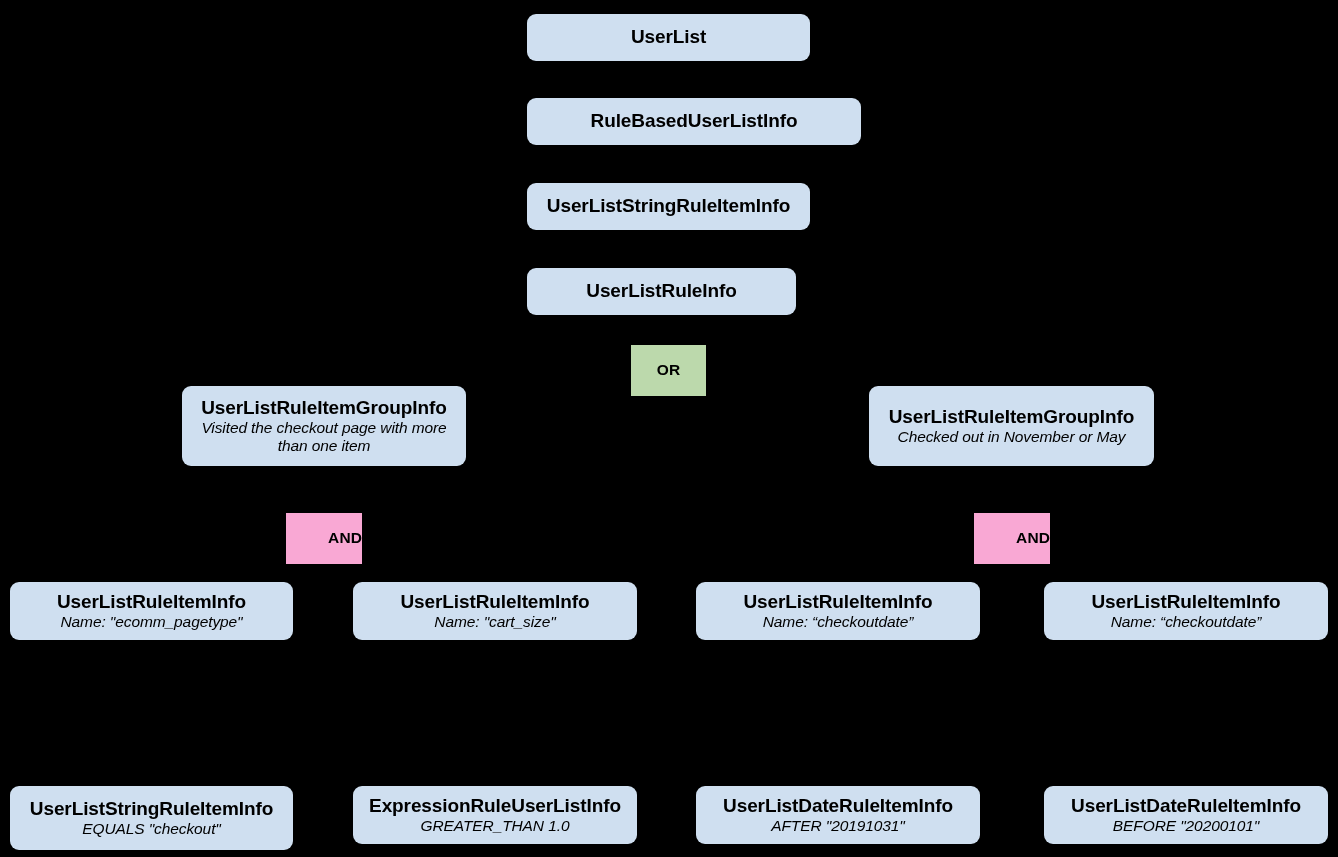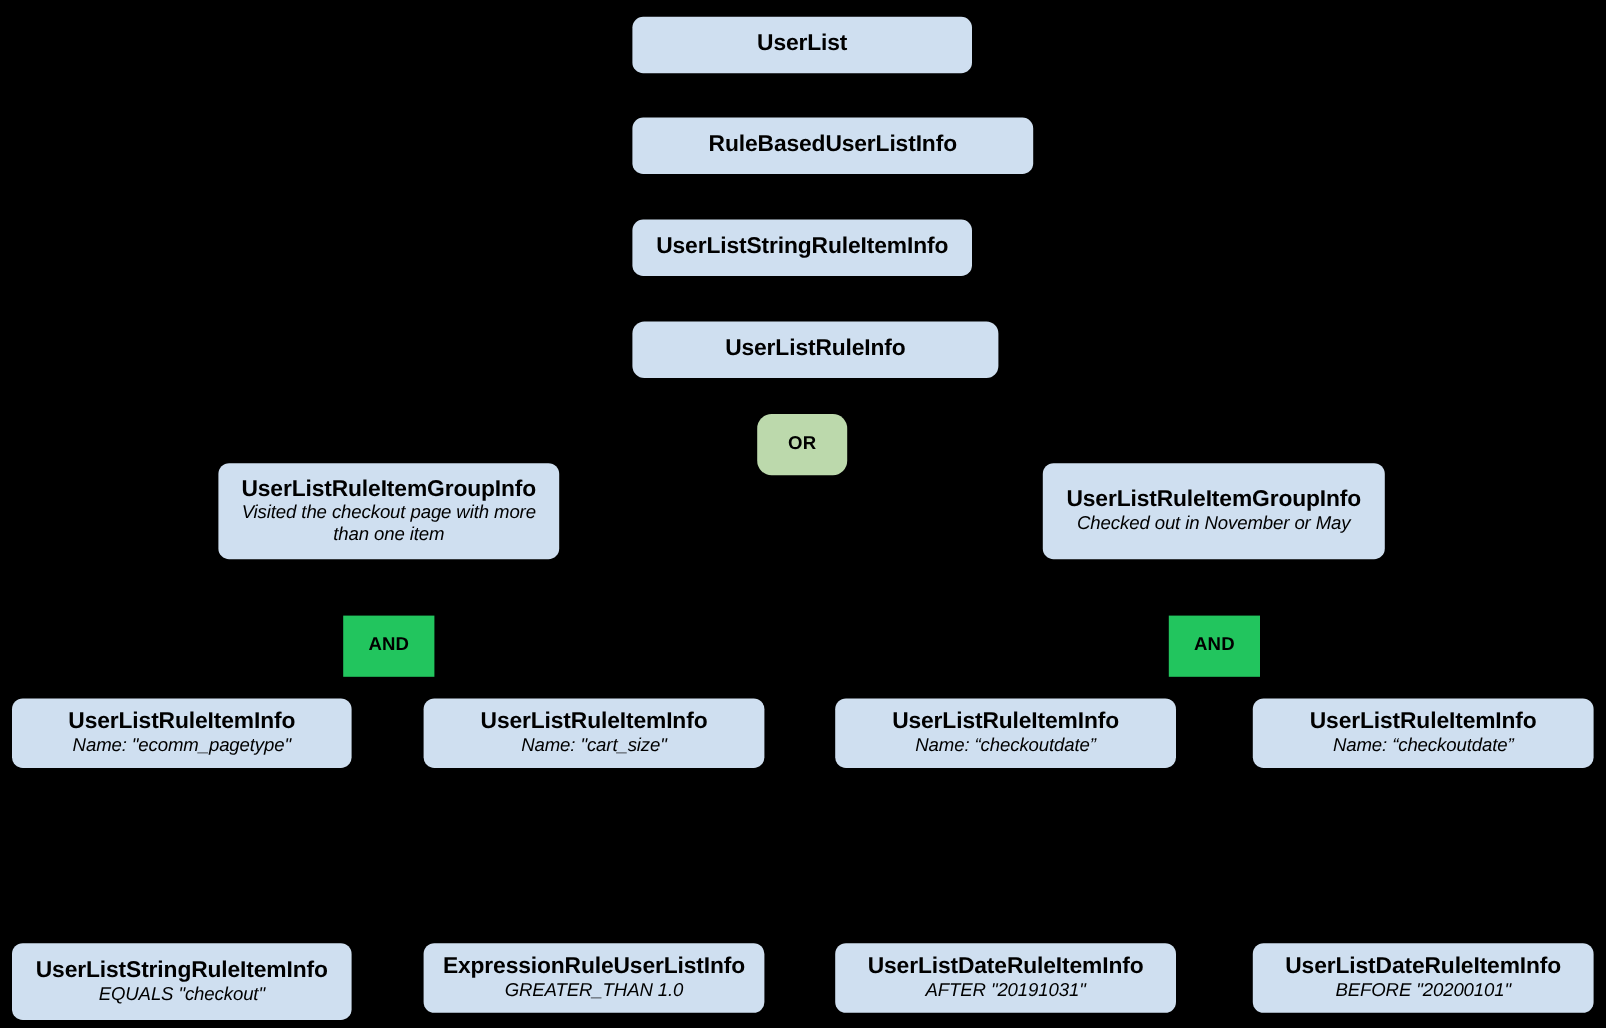--- a/index.html
+++ b/index.html
@@ -37,26 +37,27 @@
     text-align: center;
     color: #000000;
     line-height: 1.18;
     overflow: hidden;
   }
   .node.class-box {
     background: #cfdff0;
     border-radius: 9px;
   }
   .node.op-and {
-    background: #22c55e;
+    background: #f9a8d4;
     border-radius: 0;
+    align-items: flex-end;
   }
   .node.op-or {
     background: #bcd9ac;
-    border-radius: 12px;
+    border-radius: 0;
   }
   .node .title {
     font-weight: bold;
     font-size: 19px;
     letter-spacing: -0.1px;
     white-space: nowrap;
   }
   .node .subtitle {
     font-style: italic;
     font-size: 15.5px;
@@ -96,21 +97,21 @@
     </svg>
 <div class="node class-box" style="left: 527px; top: 14px; width: 283px; height: 47px;">
       <div class="title">UserList</div>
     </div>
     <div class="node class-box" style="left: 527px; top: 98px; width: 334px; height: 47px;">
       <div class="title">RuleBasedUserListInfo</div>
     </div>
     <div class="node class-box" style="left: 527px; top: 183px; width: 283px; height: 47px;">
       <div class="title">UserListStringRuleItemInfo</div>
     </div>
-    <div class="node class-box" style="left: 527px; top: 268px; width: 305px; height: 47px; border-radius: 10px;">
+    <div class="node class-box" style="left: 527px; top: 268px; width: 269px; height: 47px;">
       <div class="title">UserListRuleInfo</div>
     </div>
     <div class="node op-or" style="left: 631px; top: 345px; width: 75px; height: 51px;">
       <div class="op-label">OR</div>
     </div>
     <div class="node class-box wrap" style="left: 182px; top: 386px; width: 284px; height: 80px;">
       <div class="title">UserListRuleItemGroupInfo</div>
       <div class="subtitle">Visited the checkout page with more than one item</div>
     </div>
     <div class="node class-box wrap" style="left: 869px; top: 386px; width: 285px; height: 80px;">

